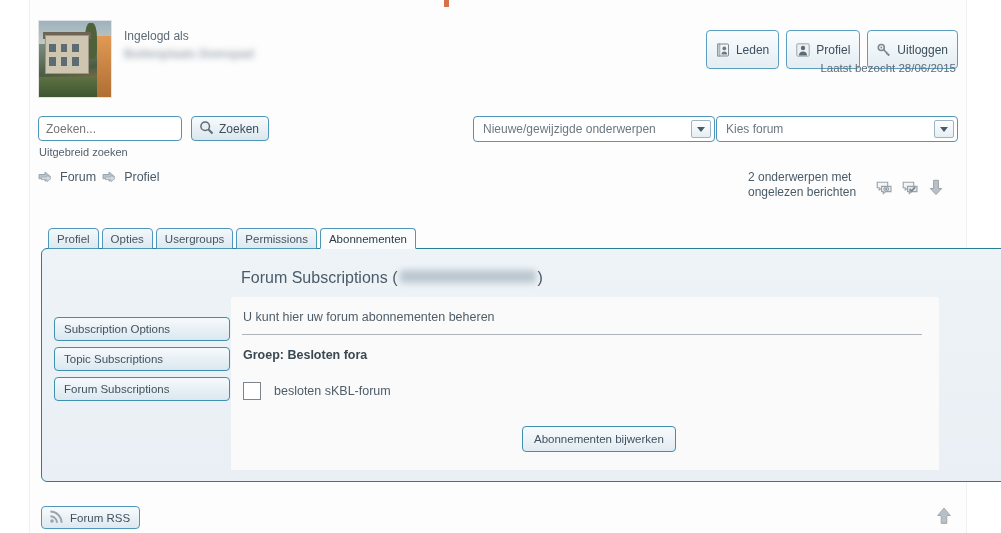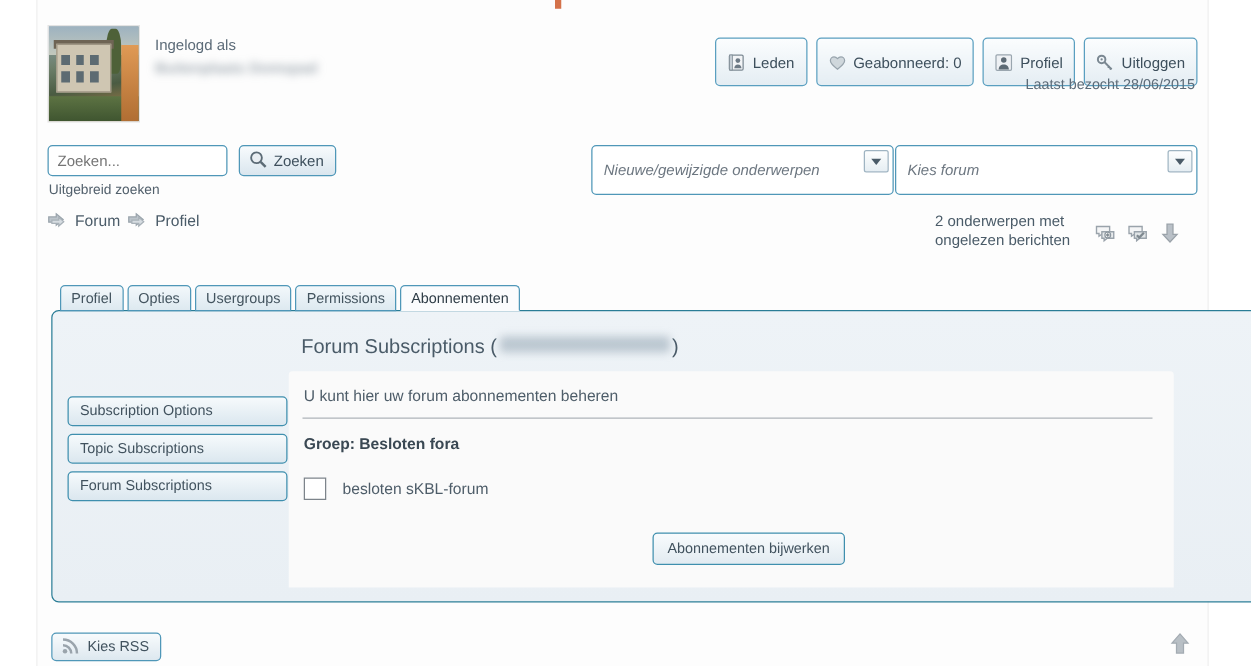--- a/index.html
+++ b/index.html
@@ -102,26 +102,26 @@
     height: 25px; padding: 0 9px 0 7px;
     border: 1px solid #4f97b8; border-radius: 4px;
     background: linear-gradient(180deg,#f8fbfd 0%, #dae6ee 100%);
     font-size: 12px; color: #3d4f5c; cursor: pointer;
   }
   .adv-search {
     position: absolute; left: 1px; top: 30px;
     font-size: 11px; color: #52606c; cursor: pointer;
   }
   .sel {
-    position: absolute; top: 0px; height: 40px;
+    position: absolute; top: 0px; height: 26px;
     border: 1px solid #4f97b8; border-radius: 4px;
     background: #fff;
     display: flex; align-items: center;
     font-size: 12px; color: #6d7781;
-    padding-left: 9px; cursor: pointer; font-style: italic;
+    padding-left: 9px; cursor: pointer;
   }
   .sel-topics { left: 435px; width: 242px; }
   .sel-forum  { left: 678px; width: 242px; }
   .sel .arrowbox {
     position: absolute; right: 3px; top: 3px;
     width: 20px; height: 18px;
     border: 1px solid #9fb4c2; border-radius: 2px;
     background: linear-gradient(180deg,#fdfefe,#e6eef3);
     display: flex; align-items: center; justify-content: center;
   }
@@ -260,28 +260,20 @@
       <div class="hbtn">
         <span class="ico">
           <svg width="14" height="14" viewBox="0 0 14 14">
               <rect x="1.5" y="1" width="11" height="12" rx="1" fill="#f2f4f6" stroke="#7d8a94"></rect>
               <rect x="1.5" y="1" width="2.4" height="12" fill="#c3ccd3" stroke="#7d8a94" stroke-width="0.6"></rect>
               <circle cx="8.3" cy="5.4" r="1.9" fill="#6d7a85"></circle>
               <path d="M5.4 11.5c0-1.9 1.3-3 2.9-3s2.9 1.1 2.9 3z" fill="#6d7a85"></path>
             </svg>
         </span>
         <span>Leden</span>
-      </div>
-      <div class="hbtn">
-        <span class="ico">
-          <svg width="14" height="14" viewBox="0 0 14 14">
-              <path d="M7 12.3C3.4 9.6 1.3 7.9 1.3 5.6c0-1.8 1.4-3.1 3-3.1 1 0 1.9.5 2.7 1.4.8-.9 1.7-1.4 2.7-1.4 1.6 0 3 1.3 3 3.1 0 2.3-2.1 4-5.7 6.7z" fill="#cfd7dc" stroke="#98a4ad"></path>
-            </svg>
-        </span>
-        <span>Geabonneerd: 0</span>
       </div>
       <div class="hbtn">
         <span class="ico">
           <svg width="14" height="14" viewBox="0 0 14 14">
               <rect x="0.8" y="0.8" width="12.4" height="12.4" rx="1" fill="#eef1f4" stroke="#9aa6af"></rect>
               <circle cx="7" cy="5" r="2.2" fill="#5e6b75"></circle>
               <path d="M2.9 12.6c0-2.6 1.8-4.1 4.1-4.1s4.1 1.5 4.1 4.1z" fill="#5e6b75"></path>
             </svg>
         </span>
         <span>Profiel</span>
@@ -426,21 +418,21 @@
   </div>
 
   <div class="rss-btn">
     <span class="ico">
       <svg width="15" height="15" viewBox="0 0 15 15">
           <circle cx="3" cy="12" r="1.8" fill="#9aa4ac"></circle>
           <path d="M1.4 7.2a6.6 6.6 0 016.6 6.6" fill="none" stroke="#9aa4ac" stroke-width="2"></path>
           <path d="M1.4 2.6a11.2 11.2 0 0111.2 11.2" fill="none" stroke="#9aa4ac" stroke-width="2"></path>
         </svg>
     </span>
-    <span>Kies RSS</span>
+    <span>Forum RSS</span>
   </div>
 
   <div class="totop">
     <span>
       <svg width="18" height="19" viewBox="0 0 18 19">
           <path d="M6.2 17.4V9.5H2.6L9 2.1l6.4 7.4h-3.6v7.9z" fill="#b8bfc5" stroke="#a3abb2"></path>
         </svg>
     </span>
   </div>
 </div>

